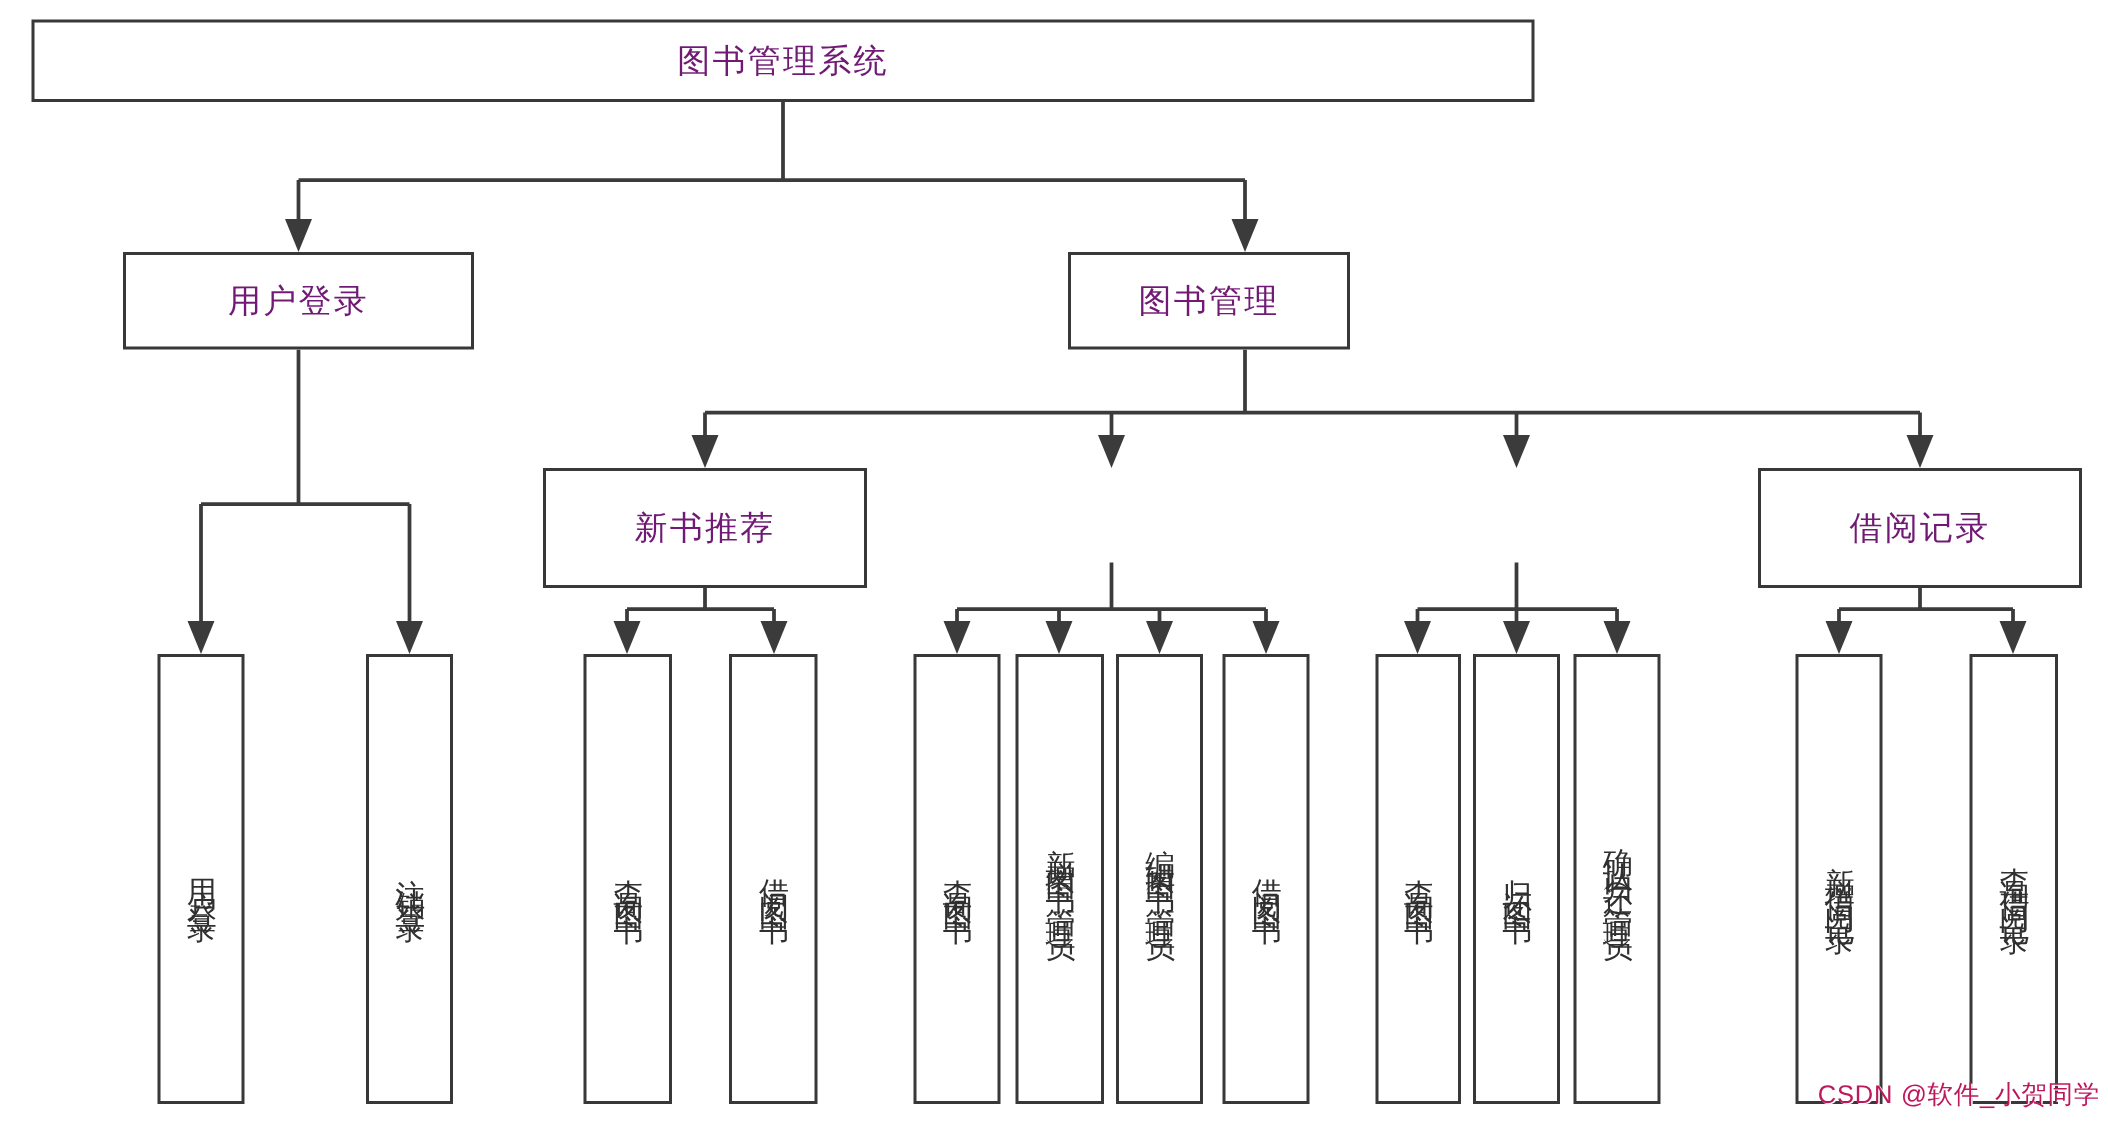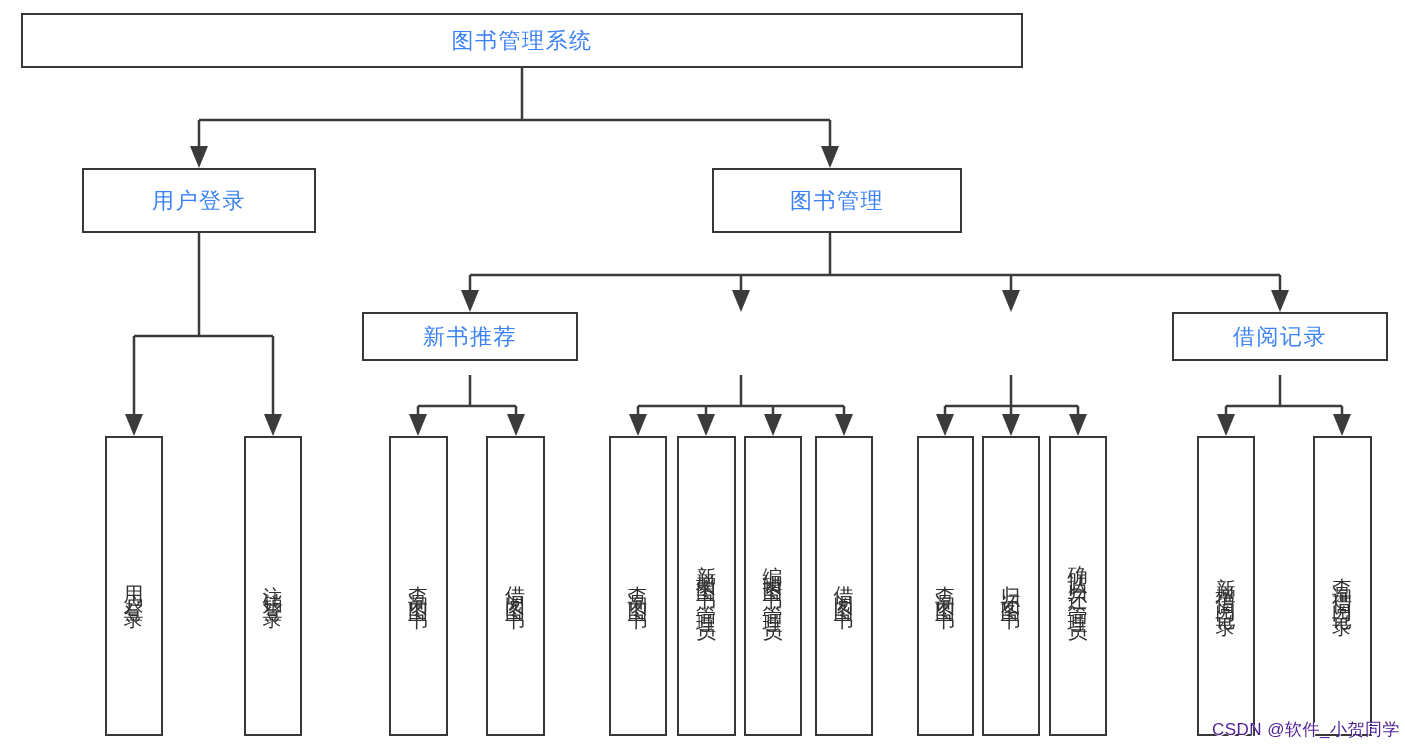--- a/index.html
+++ b/index.html
@@ -27,27 +27,27 @@
     background: #ffffff;
     border: 2px solid #383838;
     display: flex;
     align-items: center;
     justify-content: center;
     color: #303030;
   }
   .hbox span {
     font-size: 22px;
     letter-spacing: 1.5px;
-    color: #3b82f6;
+    color: #701a75;
     white-space: nowrap;
   }
   .root-box  { left: 21px;  top: 13px;  width: 1002px; height: 55px; }
   .l2a       { left: 82px;  top: 168px; width: 234px;  height: 65px; }
-  .l2b       { left: 712px; top: 168px; width: 250px;  height: 65px; }
-  .l3        { top: 312px;  height: 49px; width: 216px; }
+  .l2b       { left: 712px; top: 168px; width: 188px;  height: 65px; }
+  .l3        { top: 312px;  height: 80px; width: 216px; }
   .l3a { left: 362px; }
   .l3b { left: 633px; }
   .l3c { left: 903px; }
   .l3d { left: 1172px; }
   .leaf {
     top: 436px;
     height: 300px;
     width: 58px;
   }
   .leaf span {
@@ -58,21 +58,21 @@
     line-height: 1;
     color: #303030;
     white-space: nowrap;
   }
   .watermark {
     position: absolute;
     right: 5px;
     bottom: 6px;
     font-size: 17px;
     letter-spacing: 0.5px;
-    color: #4c1d95;
+    color: #be185d;
     text-shadow: 1px 1px 0 #ffffff;
     white-space: nowrap;
   }
 </style>
 </head>
 <body>
 
 <div class="canvas">
 
   <svg class="connectors" viewBox="0 0 1405 747" xmlns="http://www.w3.org/2000/svg">

